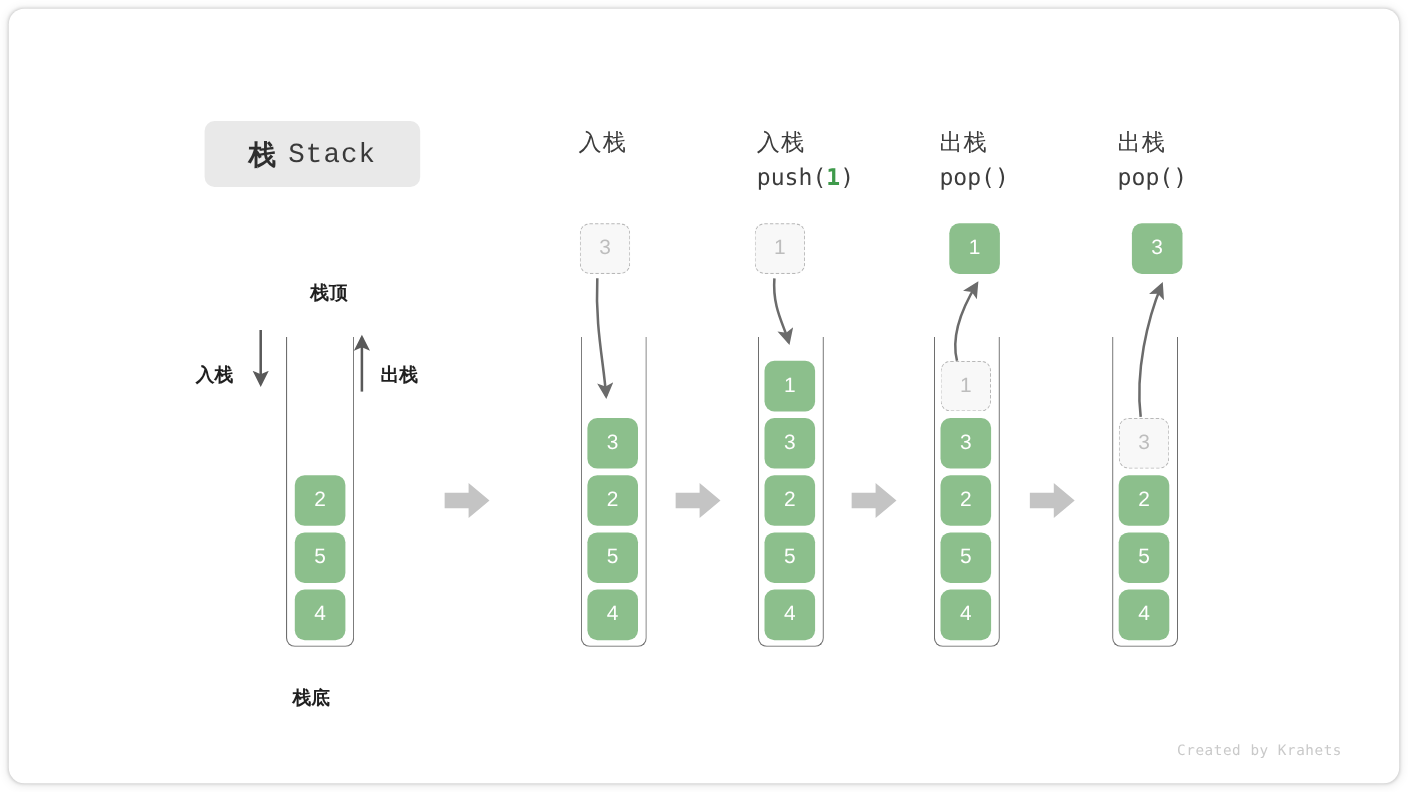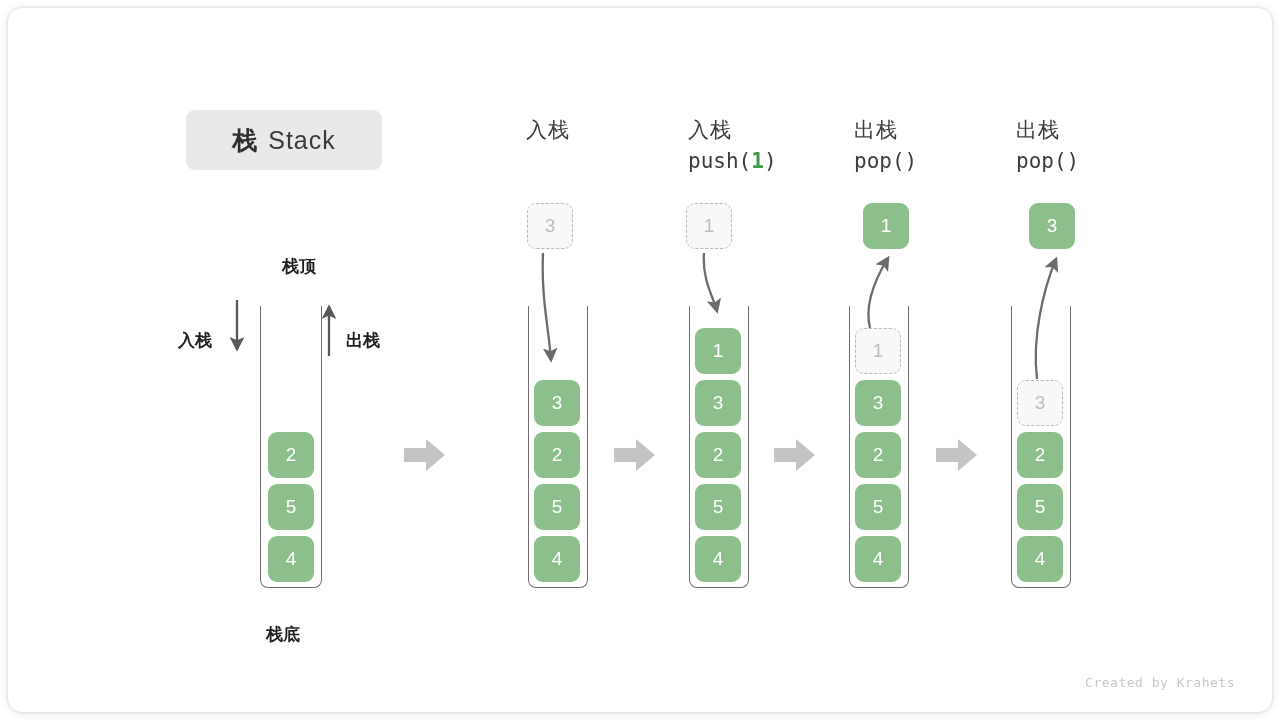--- a/index.html
+++ b/index.html
@@ -39,21 +39,21 @@
     justify-content: center;
     gap: 10px;
   }
   #title-chip .cjk {
     font-size: 25px;
     font-weight: 700;
     color: #2e2e2e;
     letter-spacing: 1px;
   }
   #title-chip .latin {
-    font-family: Liberation Sans, sans-serif;
+    font-family: Liberation Mono, monospace;
     font-size: 25px;
     font-weight: 400;
     color: #3a3a3a;
     letter-spacing: 1px;
   }
 
   
   .cjk-label {
     position: absolute;
     font-size: 17px;
@@ -138,21 +138,21 @@
     left: 0;
     top: 0;
     width: 1264px;
     height: 704px;
     pointer-events: none;
   }
 
   
   #footer {
     position: absolute;
-    right: 37px;
+    right: 52px;
     bottom: 22px;
     font-family: "DejaVu Sans Mono", "Liberation Mono", monospace;
     font-size: 13px;
     color: #c9c9c9;
     letter-spacing: 0.5px;
   }
 </style>
 </head>
 <body>
 

